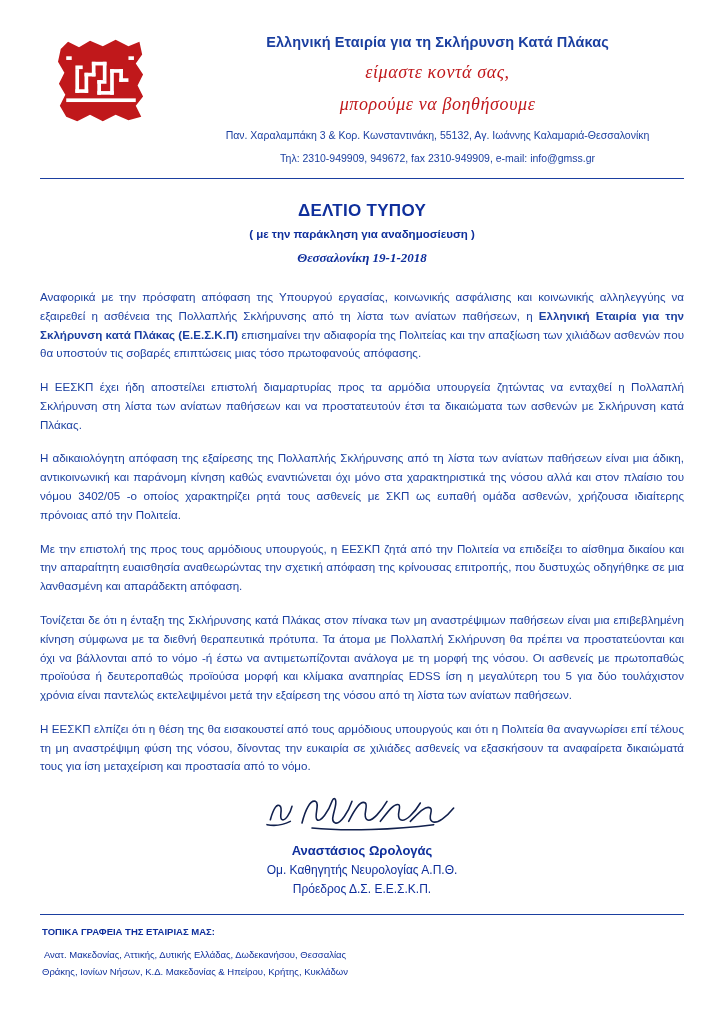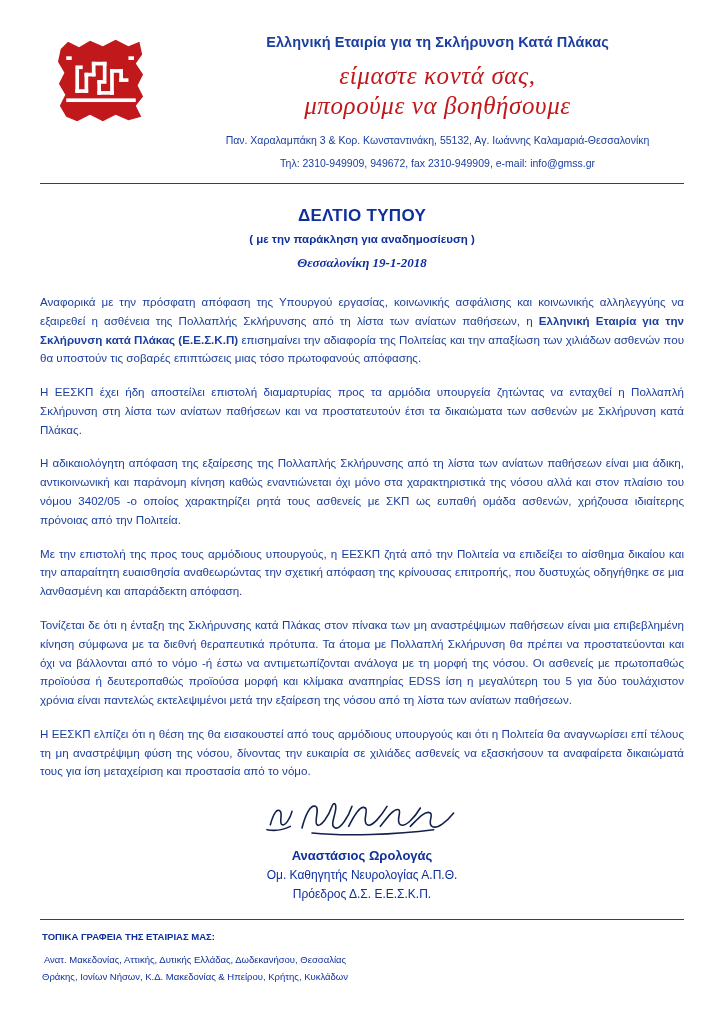--- a/index.html
+++ b/index.html
@@ -51,25 +51,25 @@
     color: #1b3fa0;
     font-weight: bold;
     font-size: 14.5px;
     letter-spacing: .1px;
     margin-top: 6px;
   }
   .slogan1, .slogan2 {
     color: #c0181b;
     font-family: "Liberation Serif", serif;
     font-style: italic;
-    font-size: 25px;
+    font-size: 18px;
     letter-spacing: .6px;
   }
   .slogan1 { margin-top: 12px; }
-  .slogan2 { margin-top: 2px; }
+  .slogan2 { margin-top: 11px; }
   .addr {
     color: #1b3fa0;
     font-size: 10.5px;
     margin-top: 14px;
   }
   .tel {
     color: #1b3fa0;
     font-size: 10.5px;
     margin-top: 11px;
   }

